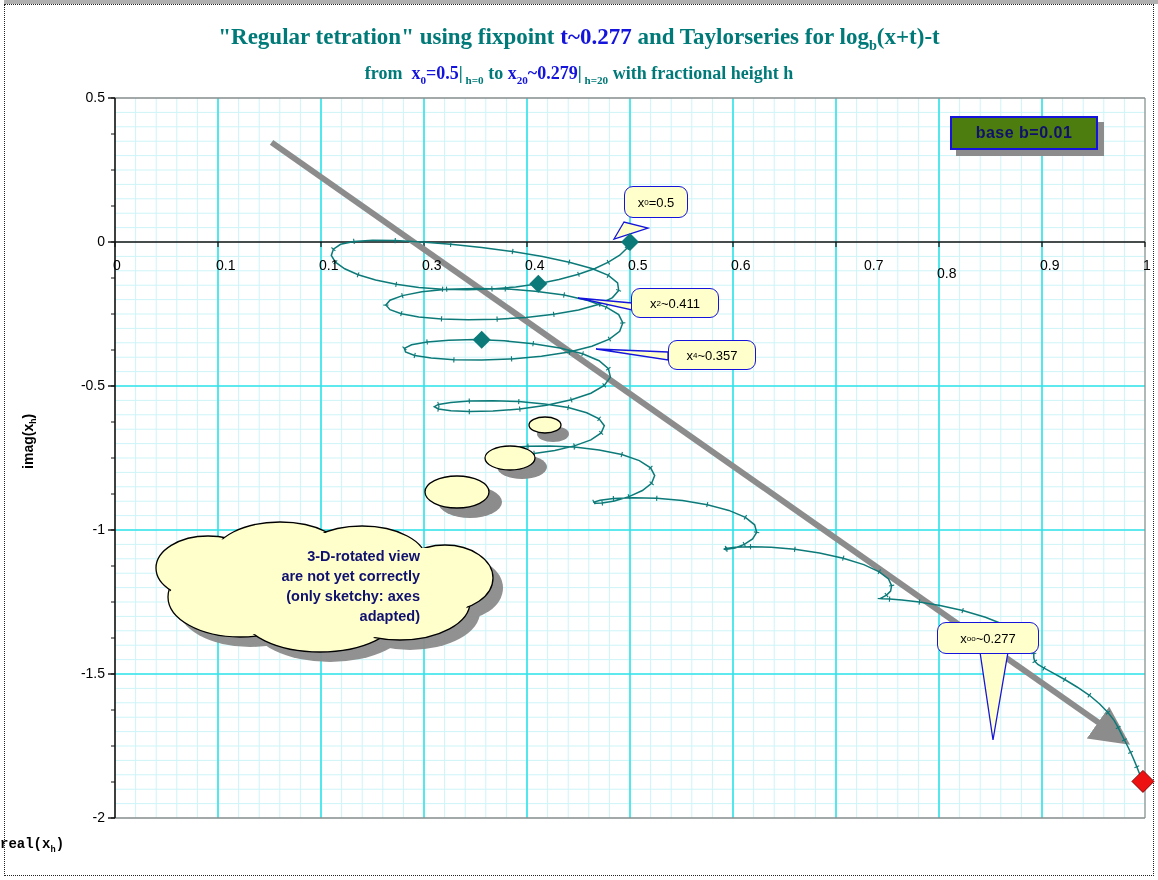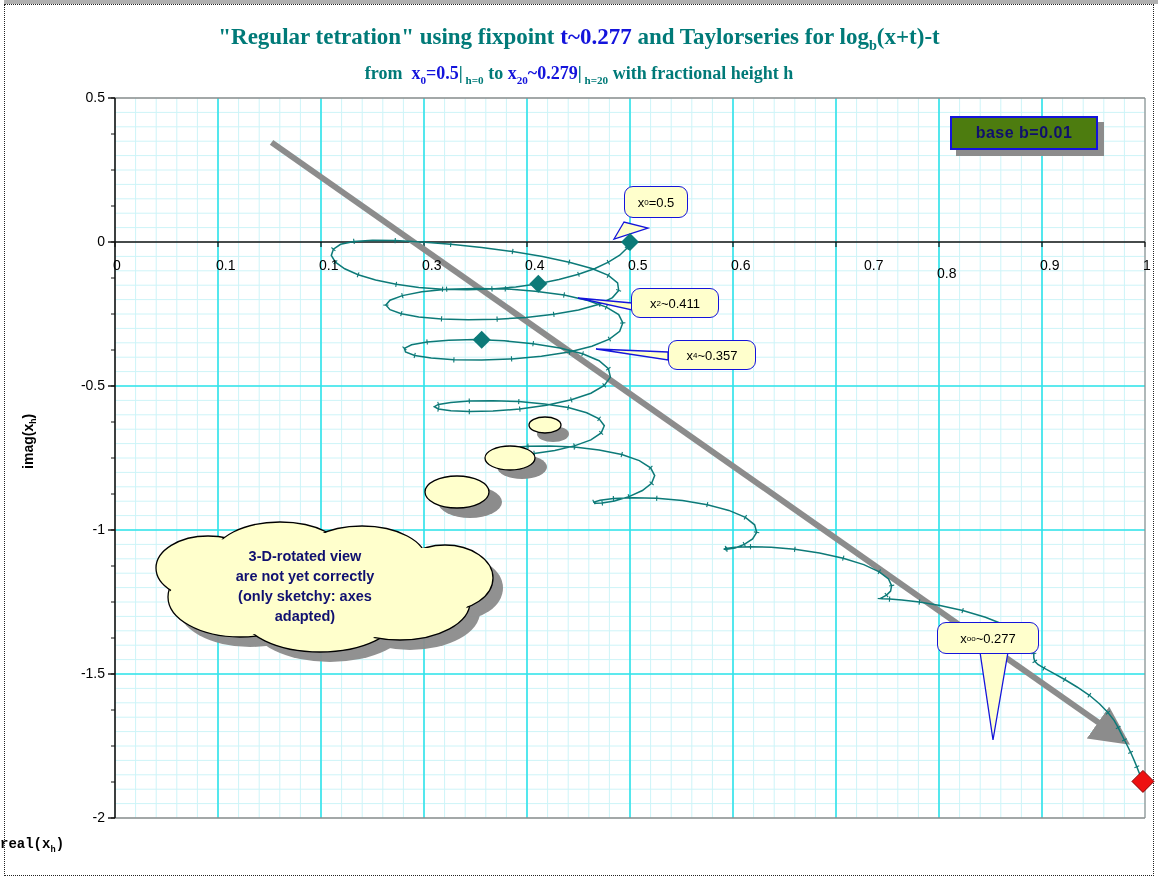--- a/index.html
+++ b/index.html
@@ -65,21 +65,21 @@
   }
   .callout{
     position:absolute;background:#ffffcc;border:1.5px solid #1414dc;
     border-radius:9px;
     font-size:13px;color:#000;font-family:"Liberation Sans", sans-serif;
     display:flex;align-items:center;justify-content:center;
     white-space:nowrap;box-sizing:border-box;padding:0 8px;
   }
   #cloudtext{
     position:absolute;left:190px;top:546px;width:230px;
-    text-align:center;color:#101070;font-weight:bold;font-size:14.5px;
+    text-align:right;color:#101070;font-weight:bold;font-size:14.5px;
     line-height:20px;font-family:"Liberation Sans", sans-serif;
   }
 </style>
 </head>
 <body>
 
 <div id="frame">
   <div id="top-shade"></div>
   <div id="left-shade"></div>
   <div id="outer-border"></div>

